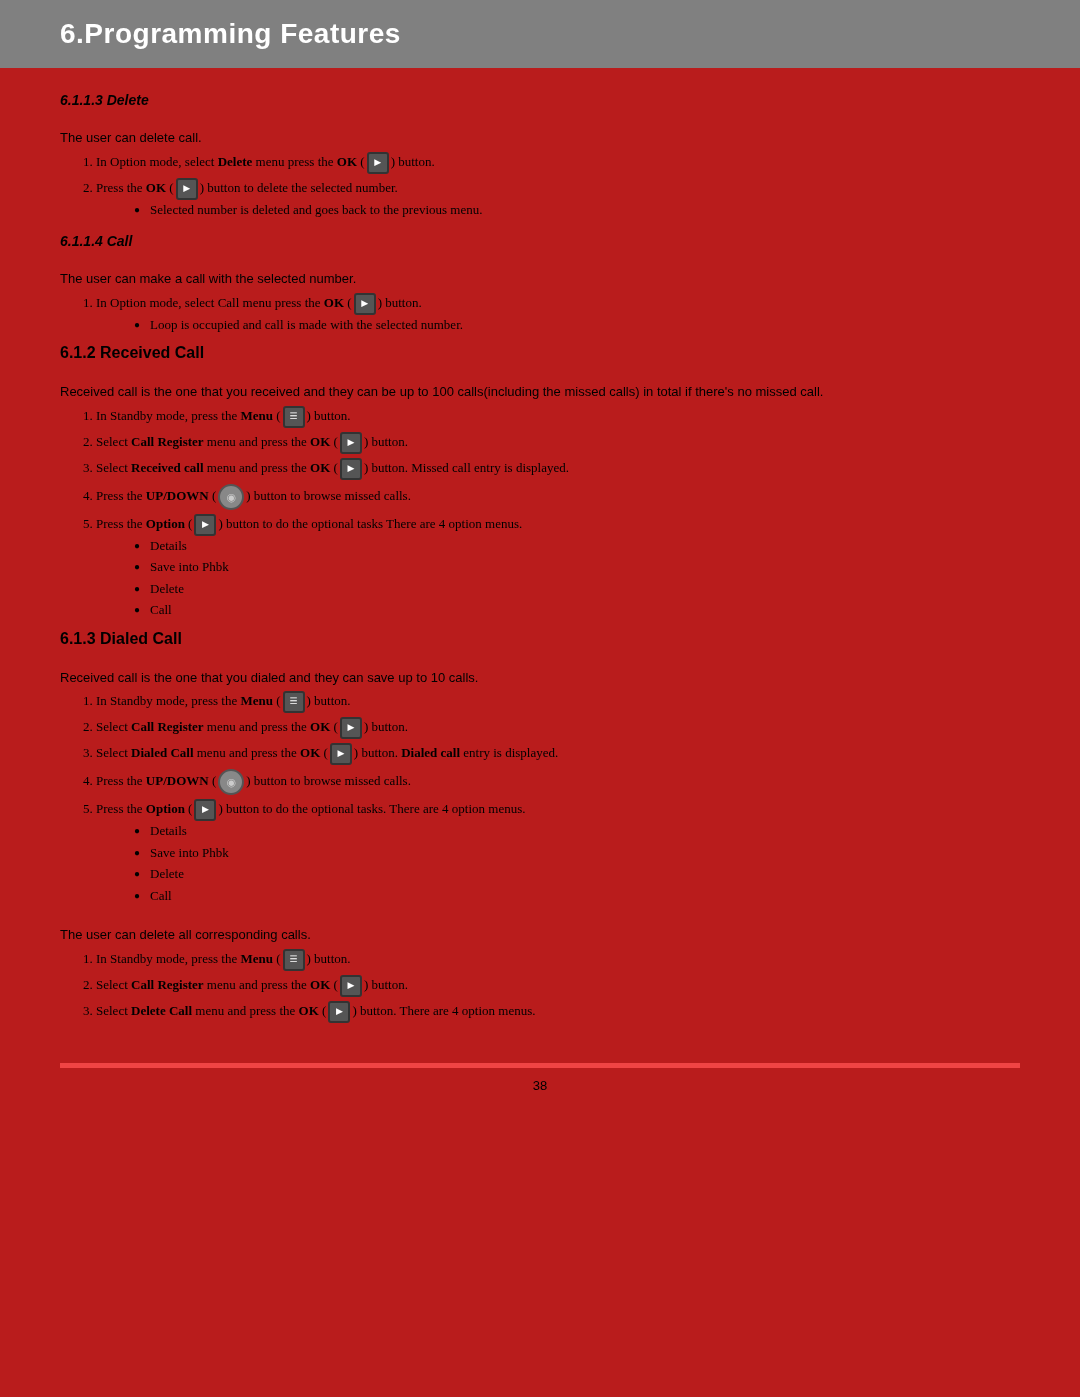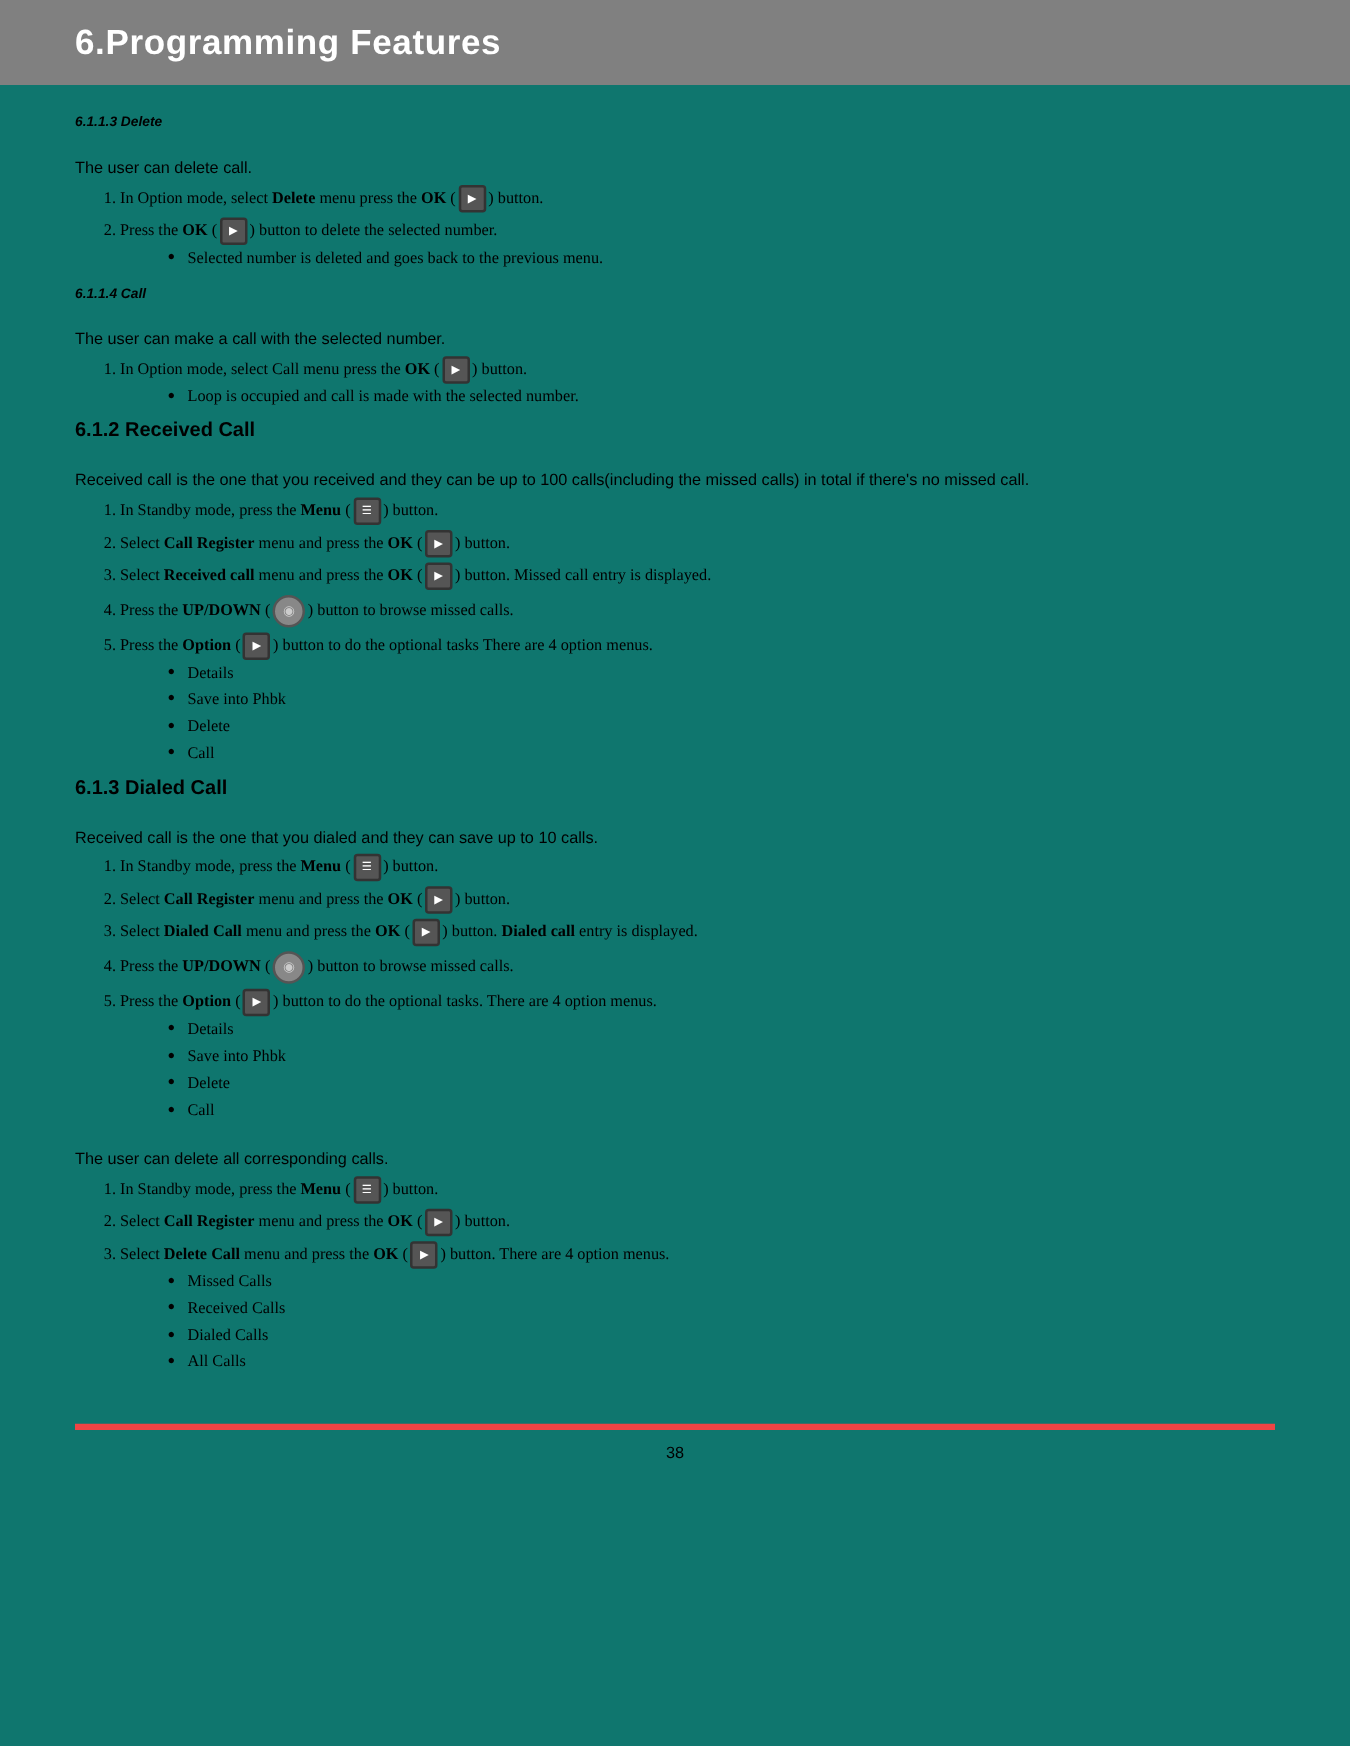--- a/index.html
+++ b/index.html
@@ -7,21 +7,21 @@
       font-family: Arial, sans-serif;
       font-size: 13px;
       background: #fff;
       color: #000;
       width: 1080px;
       min-height: 1397px;
     }
     .page {
       width: 1080px;
       min-height: 1397px;
-      background: #0f766e;
+      background: #b91c1c;
       padding: 0 60px 60px 60px;
     }
     .chapter-header {
       background: #808080;
       margin: 0 -60px 24px -60px;
       padding: 18px 60px;
     }
     .chapter-header h1 {
       font-size: 28px;
       font-weight: bold;
@@ -29,21 +29,21 @@
       letter-spacing: 0.5px;
     }
     h2 {
       font-size: 16px;
       font-weight: bold;
       color: #000;
       margin-bottom: 6px;
       margin-top: 10px;
     }
     h3 {
-      font-size: 11px;
+      font-size: 14px;
       font-weight: bold;
       font-style: italic;
       color: #000;
       margin-bottom: 4px;
       margin-top: 14px;
     }
     p {
       margin-bottom: 4px;
       line-height: 1.5;
       margin-top: 20px;
@@ -224,25 +224,19 @@
         <li>Call</li>
       </ul>
     </li>
   </ol>
 
   <p>The user can delete all corresponding calls.</p>
   <ol>
     <li>In Standby mode, press the <b>Menu</b> (<span class="menu-btn"></span>) button.</li>
     <li>Select <b>Call Register</b> menu and press the <b>OK</b> (<span class="ok-btn"></span>) button.</li>
     <li>Select <b>Delete Call</b> menu and press the <b>OK</b> (<span class="ok-btn"></span>) button. There are 4 option menus.
-      <ul class="bullet">
-        <li>Missed Calls</li>
-        <li>Received Calls</li>
-        <li>Dialed Calls</li>
-        <li>All Calls</li>
-      </ul>
     </li>
   </ol>
 
   <div class="page-footer">
     <span>38</span>
   </div>
 </div>
 
 </body></html>

